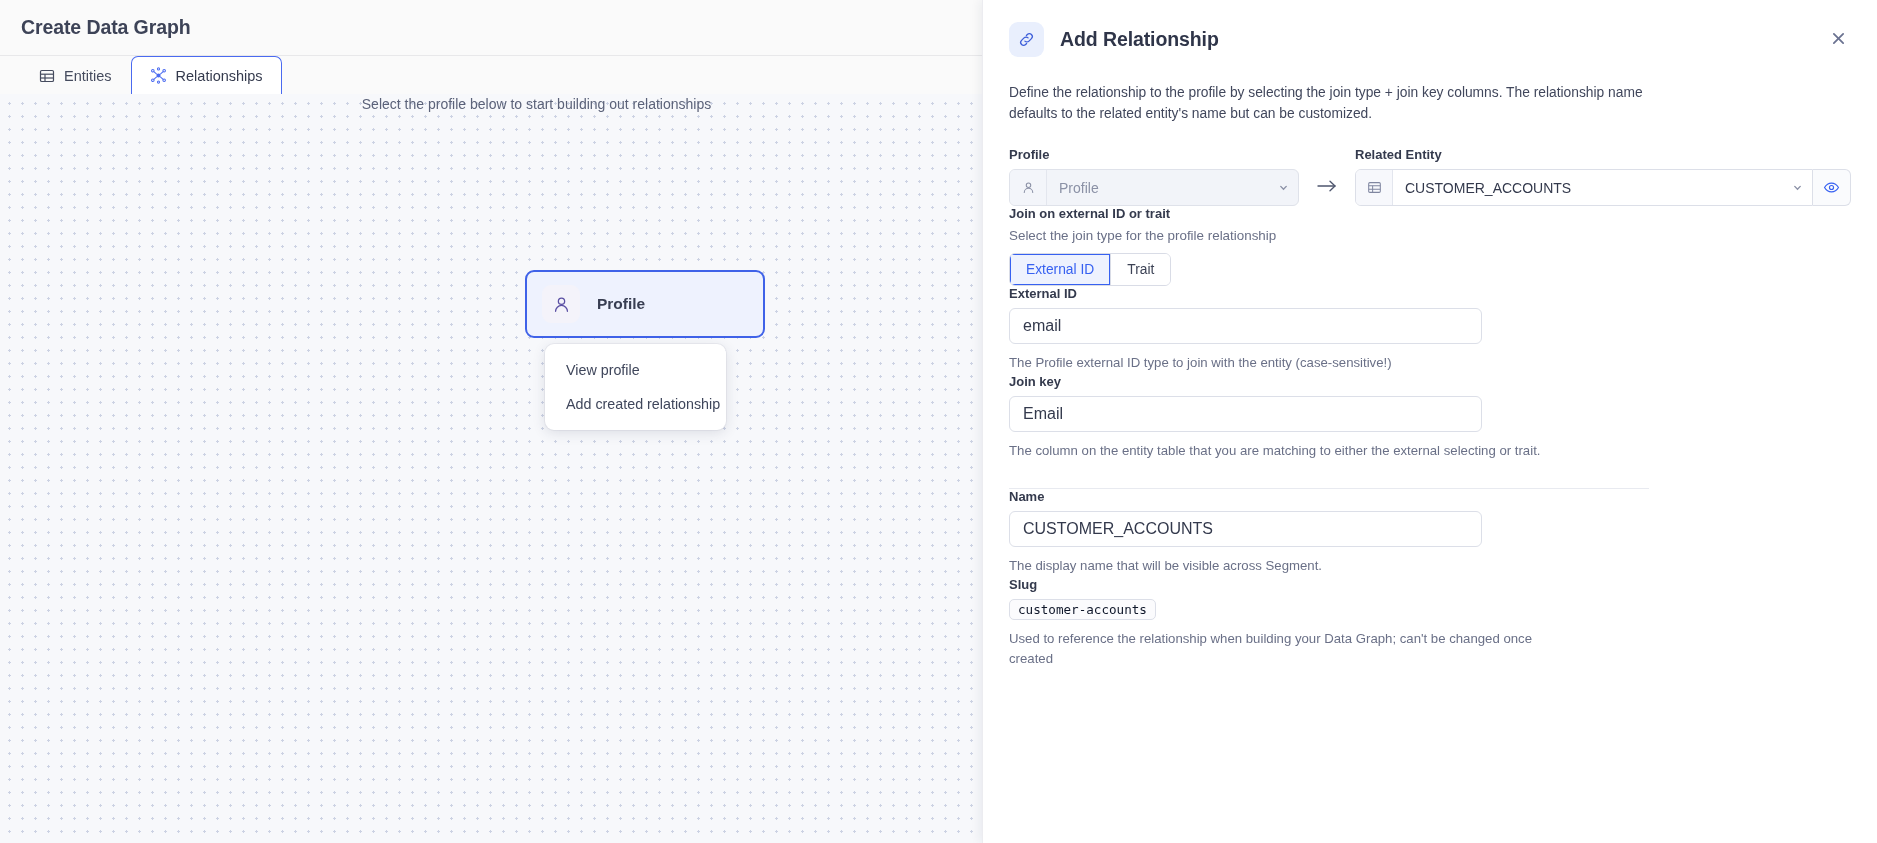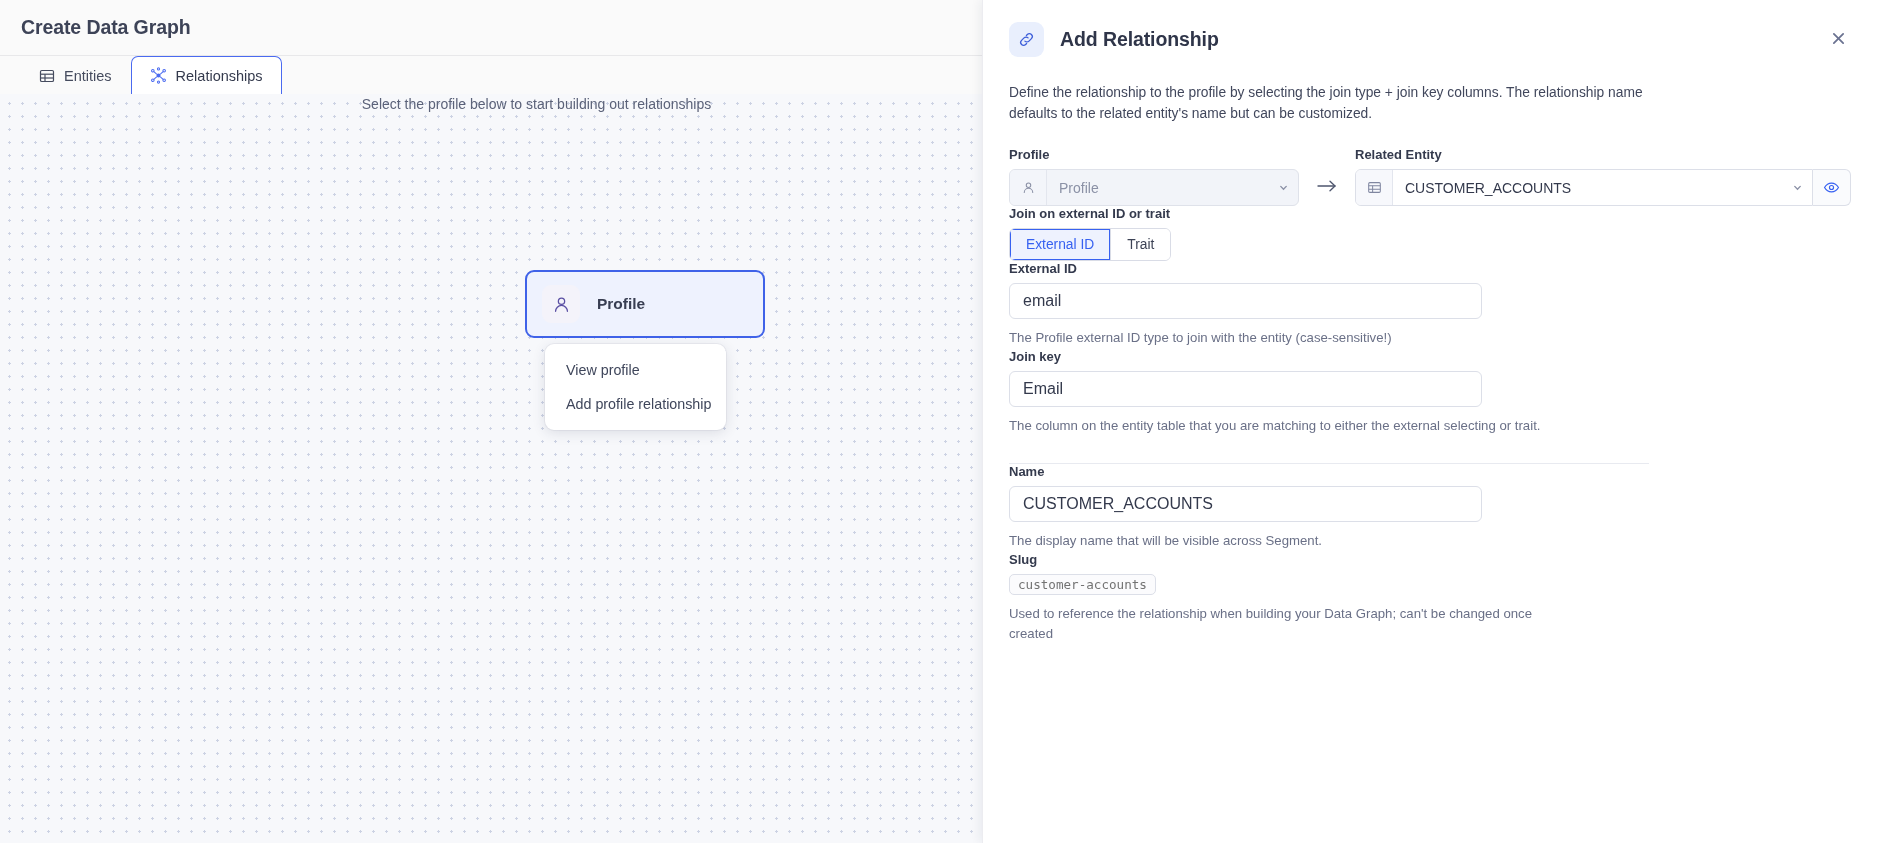--- a/index.html
+++ b/index.html
@@ -242,21 +242,21 @@
     margin: 27px 0 0 0; width: 640px;
   }
 
   .slug-badge {
     display: inline-block;
     border: 1px solid #dcdfe8;
     border-radius: 5px;
     background: #fbfbfd;
     padding: 2px 8px;
     font-family: "DejaVu Sans Mono", monospace;
-    font-size: 12.6px; color: #737373;
+    font-size: 12.6px; color: #0f172a;
   }
 </style>
 </head>
 <body>
 
 <div id="app">
 
   <div class="main-region">
 
     <div class="page-header">
@@ -293,21 +293,21 @@
         </span>
         <span>Relationships</span>
       </div>
     </div>
 
     <div class="canvas">
       <div class="canvas-hint">Select the profile below to start building out relationships</div>
 
       <div class="ctx-menu">
         <div class="ctx-item">View profile</div>
-        <div class="ctx-item">Add profile relationship</div>
+        <div class="ctx-item">Add created relationship</div>
       </div>
 
       <div class="profile-node">
         <div class="node-ico-box">
           <svg width="21" height="21" viewBox="0 0 22 22" fill="none" stroke="#5a4fa3" stroke-width="1.35" stroke-linecap="round">
             <circle cx="11" cy="7.6" r="3.3"></circle>
             <path d="M4.8 18.2a6.2 6.2 0 0 1 12.4 0"></path>
           </svg>
         </div>
         <div class="node-label">Profile</div>
@@ -385,20 +385,21 @@
               <path d="M1.8 10S4.8 4.8 10 4.8 18.2 10 18.2 10 15.2 15.2 10 15.2 1.8 10 1.8 10Z"></path>
               <circle cx="10" cy="10" r="2.4"></circle>
             </svg>
           </div>
         </div>
       </div>
     </div>
 
     <div class="block">
       <div class="fld-label">Join on external ID or trait</div>
+      <div class="fld-sub">Select the join type for the profile relationship</div>
       <div class="seg">
         <div class="seg-btn on">External ID</div>
         <div class="seg-btn">Trait</div>
       </div>
     </div>
 
     <div class="block">
       <div class="fld-label">External ID</div>
       <div class="txt-input">email</div>
       <div class="fld-help">The Profile external ID type to join with the entity (case-sensitive!)</div>

